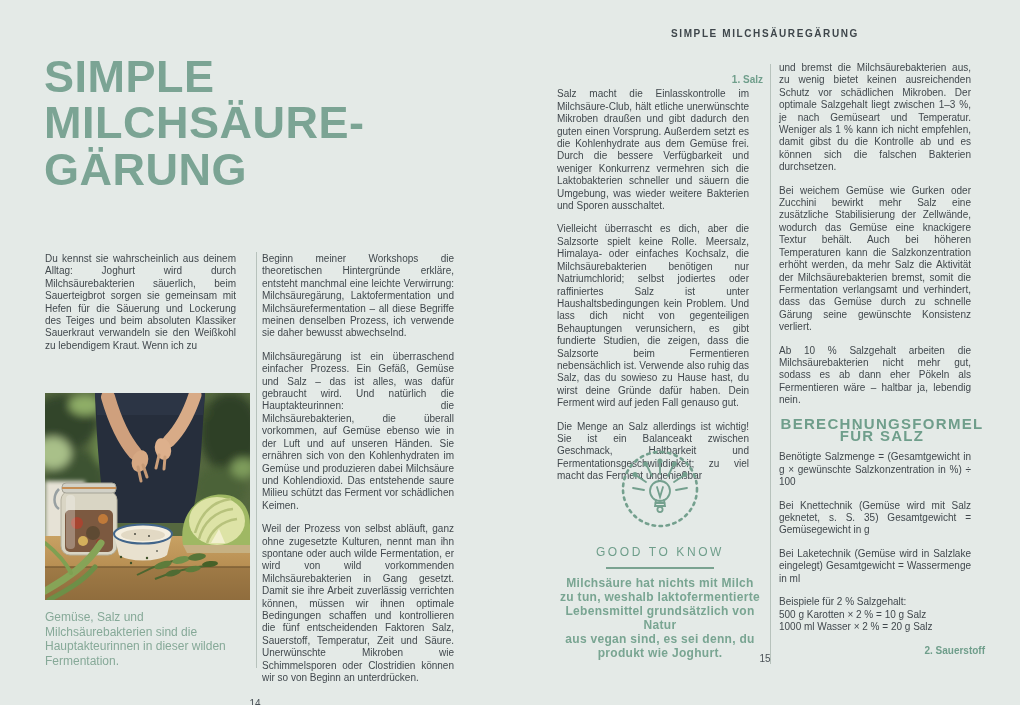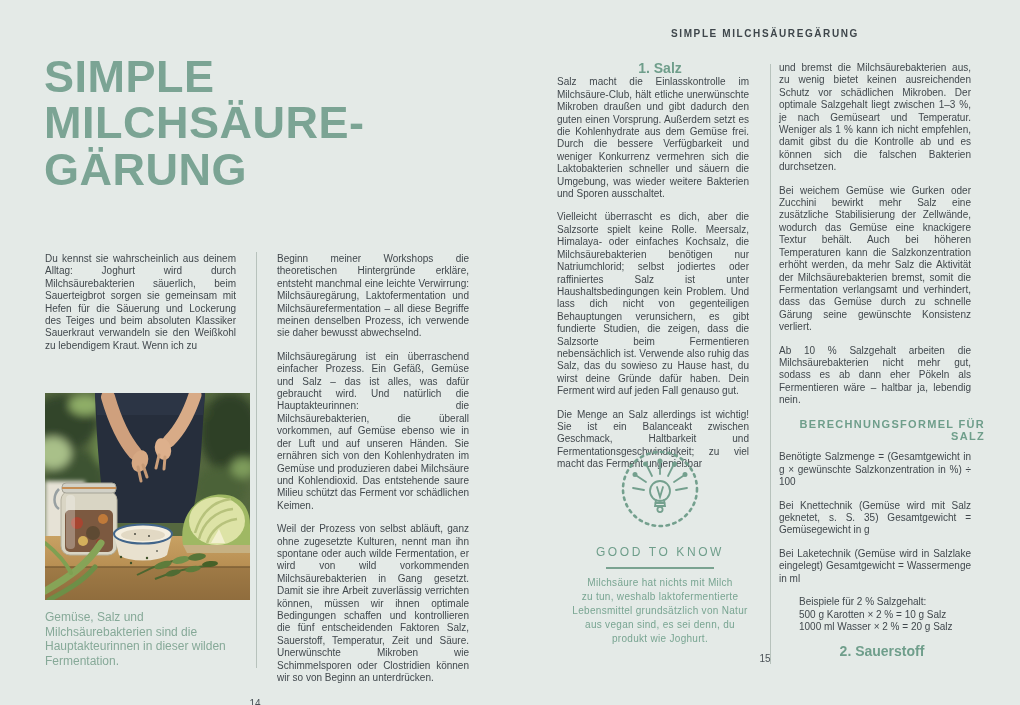--- a/index.html
+++ b/index.html
@@ -19,47 +19,47 @@
     left:44px; top:54px; width:440px;
     font-size:45px; font-weight:bold; line-height:1.03; letter-spacing:0.5px;
     color:#7ba494;
   }
   
   .col{width:206px; font-size:10px; line-height:12.4px; text-align:justify;
        hyphens:auto; -webkit-hyphens:auto;}
   .col p{margin:0 14px 11px 0;}
   .col p:last-child{margin-bottom:0;}
   .subhead{
-    font-size:14px; font-weight:bold; color:#6f9e8b; margin:0 0 2px 0;
-    text-align:center;
+    font-size:10px; font-weight:bold; color:#6f9e8b; margin:12px 0 2px 0;
+    text-align:right;
   }
   .formula-head{
-    font-size:11px; font-weight:bold; letter-spacing:1.3px; color:#6f9e8b;
-    margin:3px 0 9px 0; text-align:right;
+    font-size:15px; font-weight:bold; letter-spacing:1.3px; color:#6f9e8b;
+    margin:3px 0 9px 0; text-align:center;
   }
   .examples{text-align:left;}
-  .examples div{line-height:12.6px;margin-left:20px;}
+  .examples div{line-height:12.6px;}
   
   .vrule{width:1px; background:#b7c2bc;}
   
   .photo{left:45px; top:393px; width:205px; height:207px; overflow:hidden;}
   .photo svg{display:block;}
   .caption{
     left:45px; top:610px; width:200px;
     font-size:12px; line-height:14.5px; color:#86a998; text-align:left;
   }
   
   .gtk{left:557px; top:446px; width:206px; text-align:center;}
   .gtk-label{
     margin-top:9px; font-size:12px; font-weight:normal; letter-spacing:2.6px;
     color:#6f9e8b;
   }
   .gtk-rule{width:108px; height:2px; background:#7aa391; margin:8px auto 7px auto;}
   .gtk-text{
-    font-size:10px; font-weight:400; line-height:14px; letter-spacing:0.3px;
+    font-size:12px; font-weight:700; line-height:14px; letter-spacing:0.3px;
     color:#79a592;
   }
   .page-number{font-size:10px; color:#4a5257;}
 </style>
 </head>
 <body>
 
 <div class="spread">
 
   <div class="abs running-header">SIMPLE MILCHSÄUREGÄRUNG</div>
@@ -158,21 +158,21 @@
       <path d="M0,198 C24,184 42,172 56,150" stroke="#86a457" stroke-width="7" stroke-linecap="round" fill="none"></path>
       <path d="M4,207 C24,196 38,188 50,174" stroke="#6d8f47" stroke-width="5" stroke-linecap="round" fill="none"></path>
       <path d="M0,150 C10,158 20,168 26,180" stroke="#7fa052" stroke-width="4" stroke-linecap="round" fill="none"></path>
     </svg>
   </div>
 
   <div class="abs caption">Gemüse, Salz und Milchsäurebakterien sind die Hauptakteurinnen in dieser wilden Fermentation.</div>
 
   <div class="abs vrule" style="left:256px; top:252px; height:416px;"></div>
 
-  <div class="abs col" style="left:277px; top:253px;">
+  <div class="abs col" style="left:262px; top:253px;">
     <p>Beginn meiner Workshops die theoretischen Hintergründe erkläre, entsteht manchmal eine leichte Verwirrung: Milchsäuregärung, Laktofermentation und Milchsäurefermentation – all diese Begriffe meinen denselben Prozess, ich verwende sie daher bewusst abwechselnd.</p>
     <p>Milchsäuregärung ist ein überraschend einfacher Prozess. Ein Gefäß, Gemüse und Salz – das ist alles, was dafür gebraucht wird. Und natürlich die Hauptakteurinnen: die Milchsäurebakterien, die überall vorkommen, auf Gemüse ebenso wie in der Luft und auf unseren Händen. Sie ernähren sich von den Kohlenhydraten im Gemüse und produzieren dabei Milchsäure und Kohlendioxid. Das entstehende saure Milieu schützt das Ferment vor schädlichen Keimen.</p>
     <p>Weil der Prozess von selbst abläuft, ganz ohne zugesetzte Kulturen, nennt man ihn spontane oder auch wilde Fermentation, er wird von wild vorkommenden Milchsäurebakterien in Gang gesetzt. Damit sie ihre Arbeit zuverlässig verrichten können, müssen wir ihnen optimale Bedingungen schaffen und kontrollieren die fünf entscheidenden Faktoren Salz, Sauerstoff, Temperatur, Zeit und Säure. Unerwünschte Mikroben wie Schimmelsporen oder Clostridien können wir so von Beginn an unterdrücken.</p>
   </div>
 
   <div class="abs col" style="left:557px; top:62px;">
     <div class="subhead">1. Salz</div>
     <p>Salz macht die Einlasskontrolle im Milchsäure-Club, hält etliche unerwünschte Mikroben draußen und gibt dadurch den guten einen Vorsprung. Außerdem setzt es die Kohlenhydrate aus dem Gemüse frei. Durch die bessere Verfügbarkeit und weniger Konkurrenz vermehren sich die Laktobakterien schneller und säuern die Umgebung, was wieder weitere Bakterien und Sporen ausschaltet.</p>
     <p>Vielleicht überrascht es dich, aber die Salzsorte spielt keine Rolle. Meersalz, Himalaya- oder einfaches Kochsalz, die Milchsäurebakterien benötigen nur Natriumchlorid; selbst jodiertes oder raffiniertes Salz ist unter Haushaltsbedingungen kein Problem. Und lass dich nicht von gegenteiligen Behauptungen verunsichern, es gibt fundierte Studien, die zeigen, dass die Salzsorte beim Fermentieren nebensächlich ist. Verwende also ruhig das Salz, das du sowieso zu Hause hast, du wirst deine Gründe dafür haben. Dein Ferment wird auf jeden Fall genauso gut.</p>
     <p>Die Menge an Salz allerdings ist wichtig! Sie ist ein Balanceakt zwischen Geschmack, Haltbarkeit und Fermentationsgeschwindigkeit; zu viel macht das Ferment ungenießbar</p>

